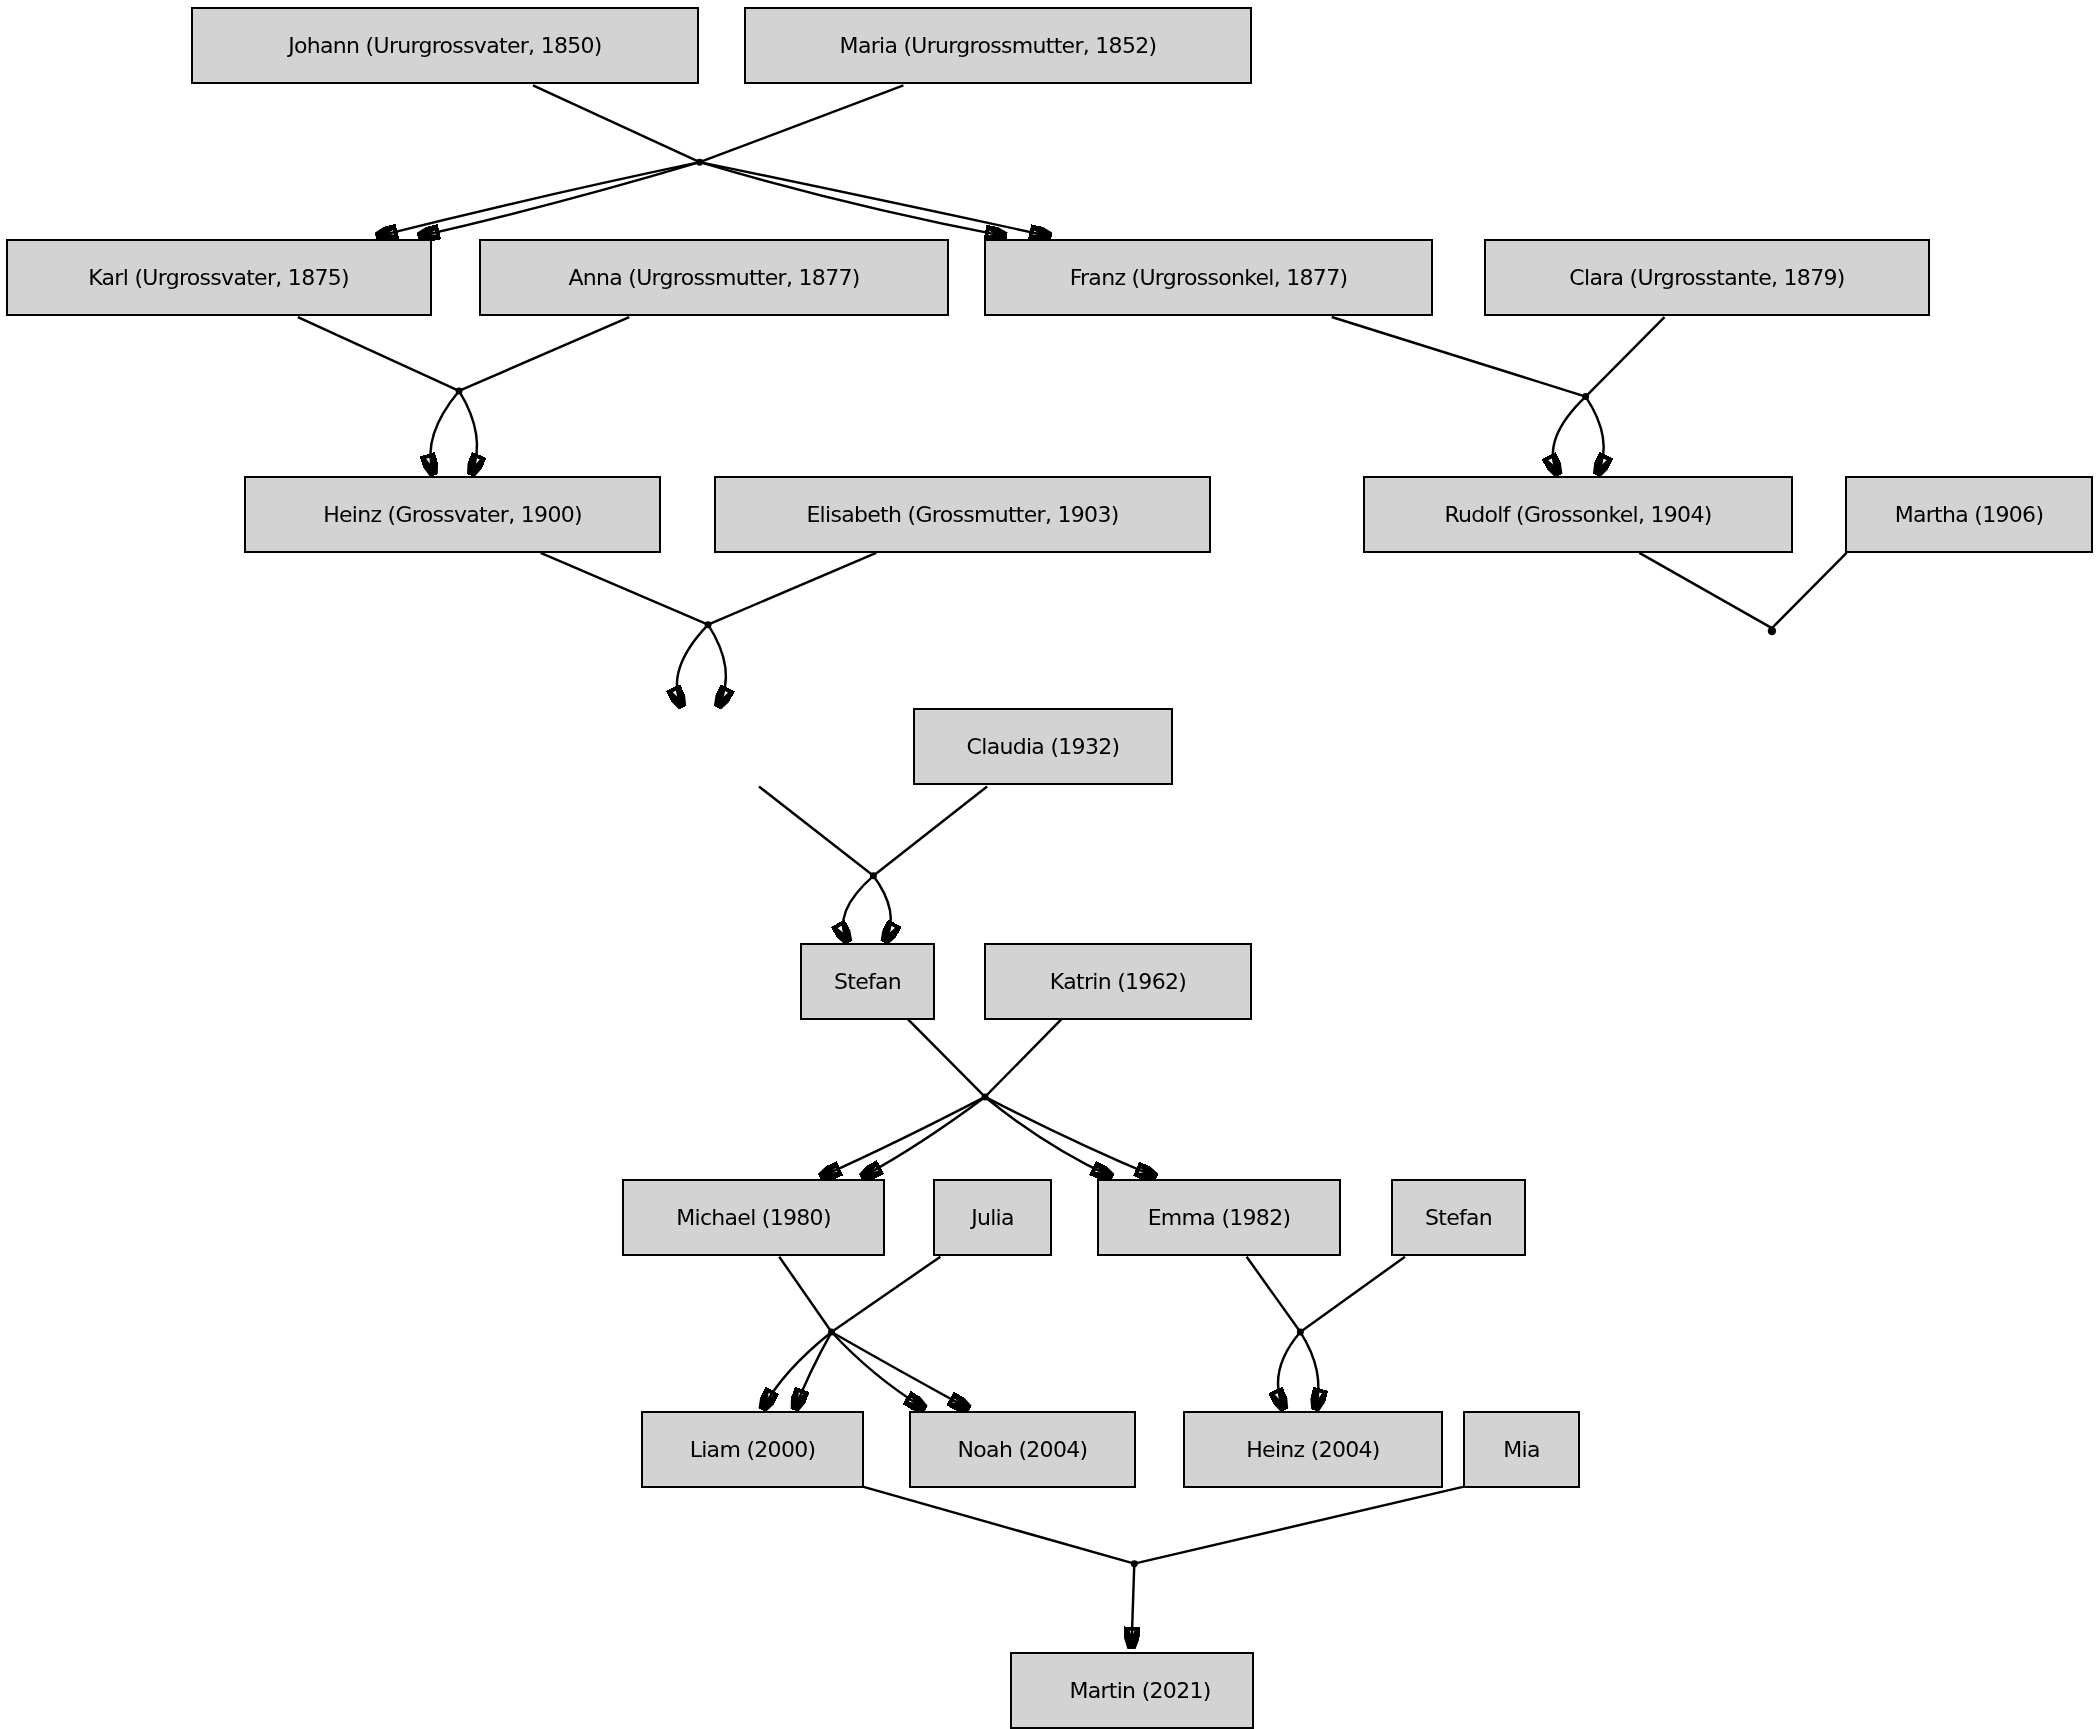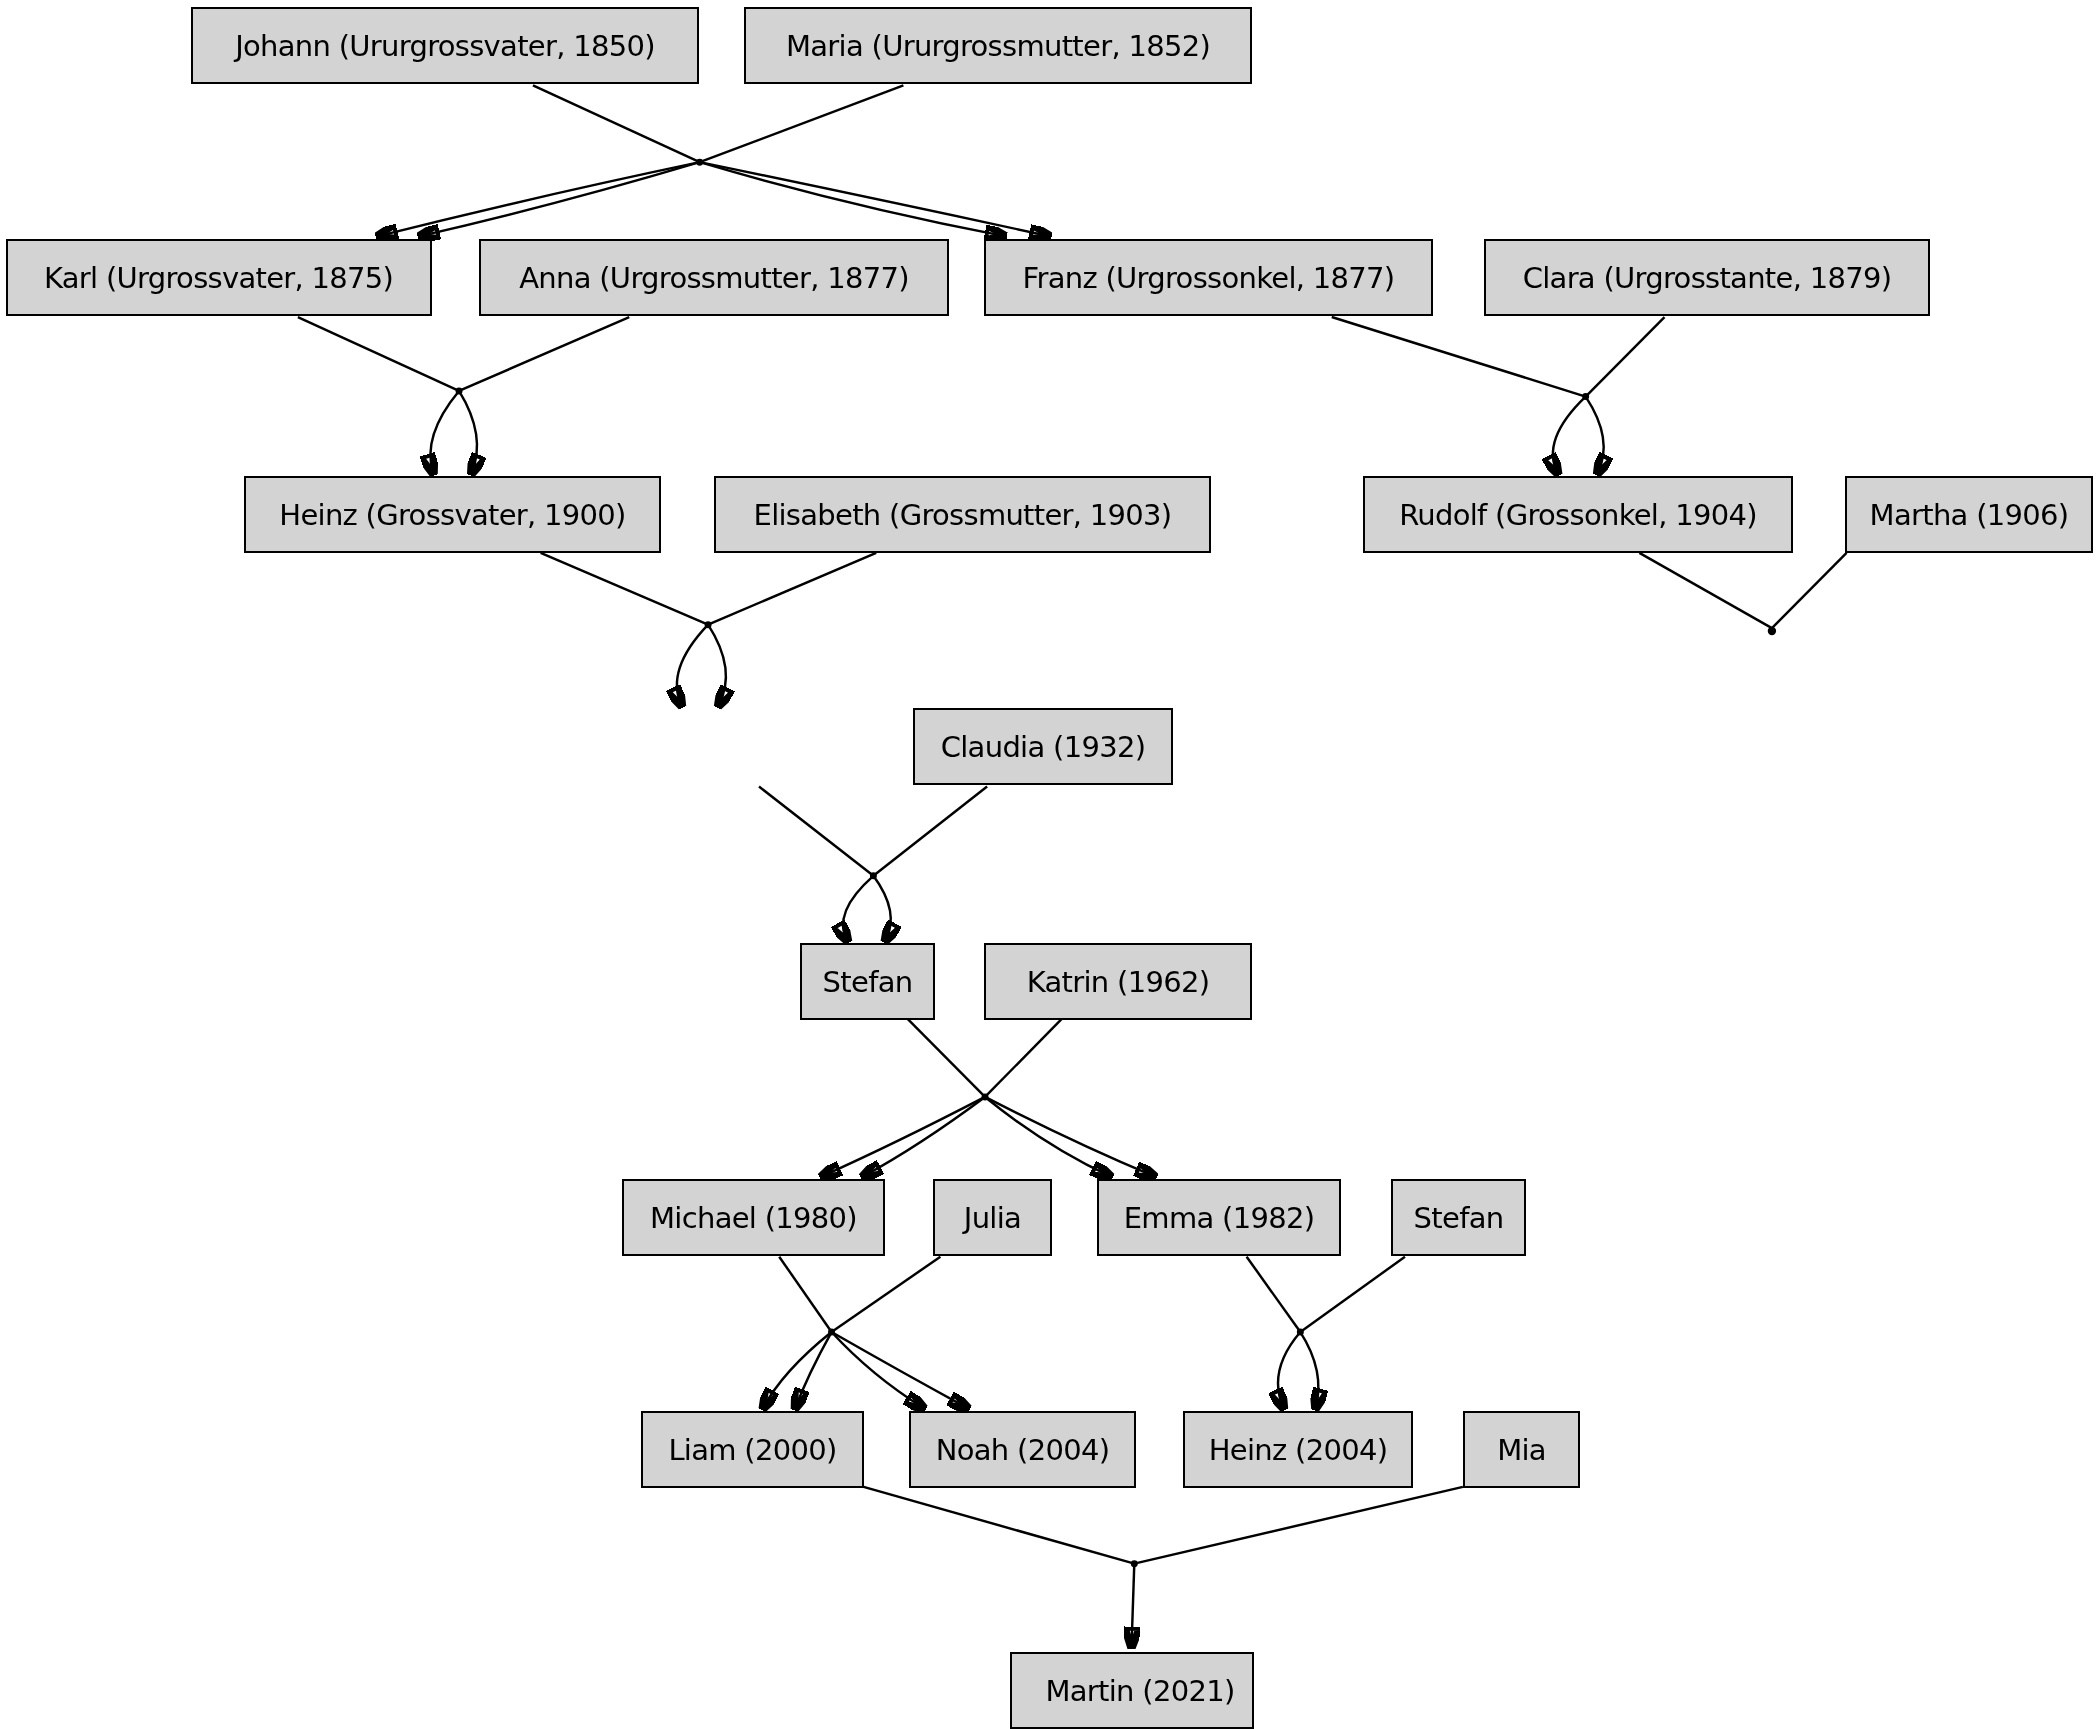--- a/index.html
+++ b/index.html
@@ -3,21 +3,21 @@
 <meta charset="utf-8">
 <style>
   html,body{margin:0;padding:0;background:#ffffff;}
   .graph{position:relative;width:2097px;height:1730px;background:#ffffff;overflow:hidden;
          font-family:"DejaVu Sans","Liberation Sans",sans-serif;}
   .edges{position:absolute;left:0;top:0;width:2097px;height:1730px;}
   .edges path,.edges line{stroke:#000000;stroke-width:3.5;fill:none;}
   .edges .jdot{fill:#000000;stroke:none;}
   .node{position:absolute;height:77px;background:#d3d3d3;border:2.1px solid #000000;
         box-sizing:border-box;display:flex;align-items:center;justify-content:center;}
-  .node span{font-size:29px;letter-spacing:-0.7px;color:#000000;white-space:nowrap;}
+  .node span{font-size:22px;letter-spacing:-0.7px;color:#000000;white-space:nowrap;}
 </style>
 </head>
 <body>
 
 <div class="graph">
 
   <svg class="edges" viewBox="0 0 3006 2479" xmlns="http://www.w3.org/2000/svg">
     <defs>
       <marker id="arrow" viewBox="0 0 10 7" refX="9" refY="3.5" markerWidth="32" markerHeight="22" markerUnits="userSpaceOnUse" orient="auto">
         <path d="M0,0 L10,3.5 L0,7 z" fill="#000000" stroke="none"></path>
@@ -155,21 +155,21 @@
   <div class="node" style="left:1391px;top:1179px;width:135px;">
     <span>Stefan</span>
   </div>
 
   <div class="node" style="left:641px;top:1411px;width:223px;">
     <span>Liam (2000)</span>
   </div>
   <div class="node" style="left:909px;top:1411px;width:227px;">
     <span>Noah (2004)</span>
   </div>
-  <div class="node" style="left:1183px;top:1411px;width:230px;text-align:right;">
+  <div class="node" style="left:1183px;top:1411px;width:260px;text-align:right;">
     <span>Heinz (2004)</span>
   </div>
   <div class="node" style="left:1463px;top:1411px;width:117px;">
     <span>Mia</span>
   </div>
 
   <div class="node" style="left:1010px;top:1652px;width:244px;padding-left:16px;">
     <span>Martin (2021)</span>
   </div>
 

